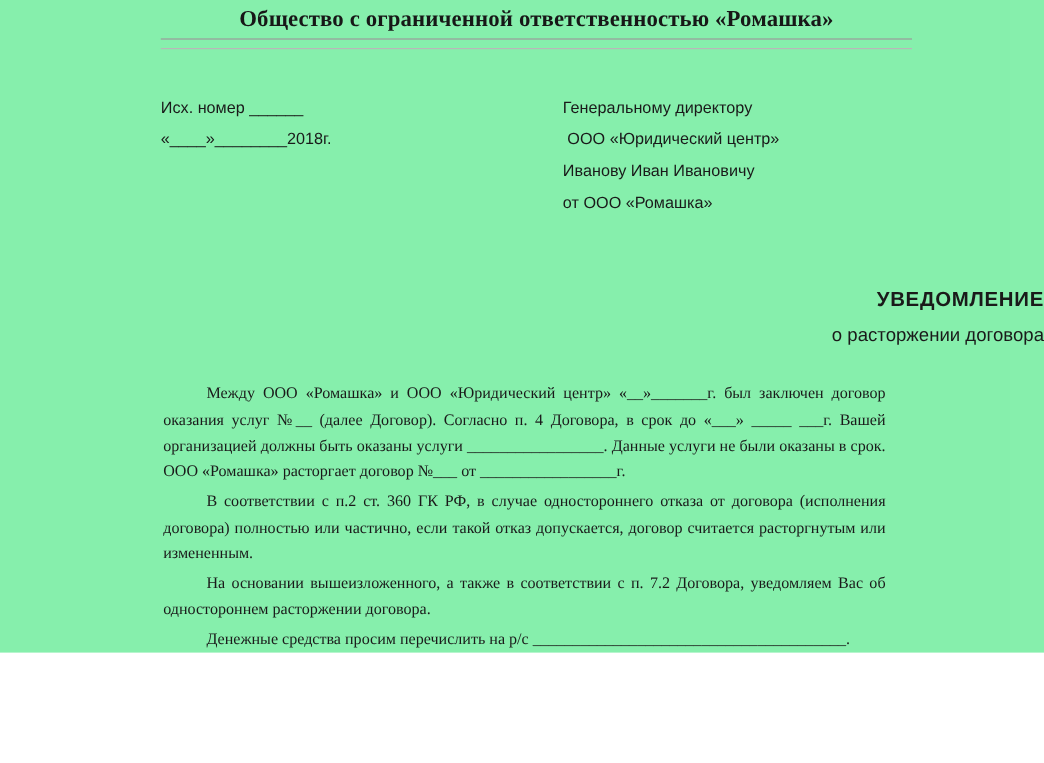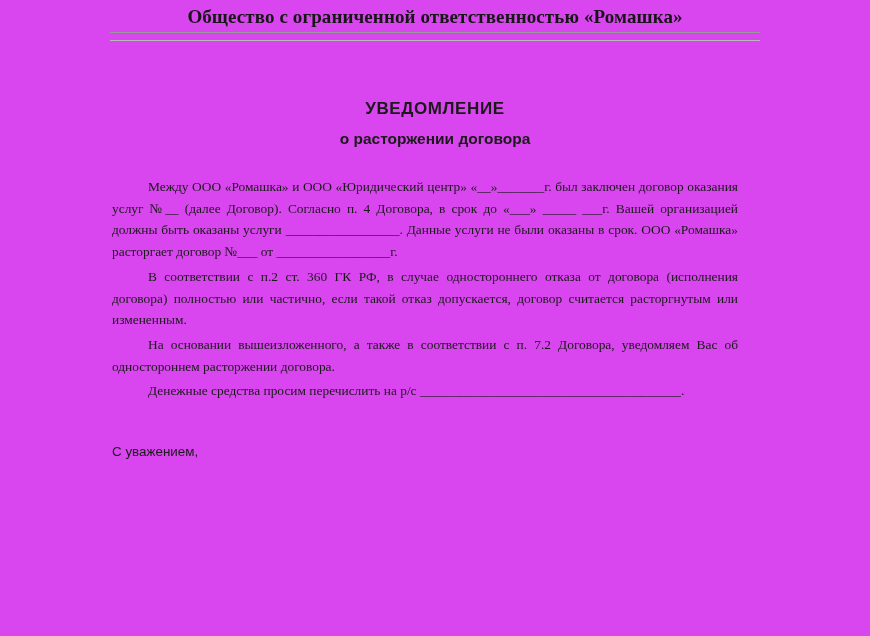--- a/index.html
+++ b/index.html
@@ -7,24 +7,25 @@
     padding: 0;
     background: #ffffff;
   }
   body {
     font-family: "Liberation Sans", sans-serif;
     color: #1a1a1a;
   }
   .page {
     position: relative;
     width: 870px;
-    height: 636px;
-    background: #d946ef;
+    height: 544px;
+    background: #86efac;
     overflow: hidden;
     box-sizing: border-box;
+    padding-left: 24px;
   }
   .letterhead {
     padding-top: 6px;
     text-align: center;
   }
   .company-title {
     font-family: "Liberation Serif", serif;
     font-size: 19px;
     font-weight: bold;
     color: #171717;
@@ -57,31 +58,31 @@
     width: 380px;
   }
   .meta-right {
     width: 330px;
   }
   .meta-left div, .meta-right div {
     white-space: pre;
   }
   .doc-title-wrap {
     margin-top: 58px;
-    text-align: center;
+    text-align: right;
   }
   .doc-title {
     font-size: 17px;
     font-weight: bold;
     letter-spacing: 0.6px;
   }
   .doc-subtitle {
     margin-top: 11px;
     font-size: 15.5px;
-    font-weight: bold;
+    font-weight: normal;
   }
   .body-text {
     margin: 28px 132px 0 112px;
     font-size: 13.4px;
     line-height: 1.62;
     text-align: justify;
     font-family: Liberation Serif, serif;
   }
   .body-text p {
     margin: 0 0 3px 0;
@@ -98,20 +99,32 @@
 
 <div class="page">
 
   <div class="letterhead">
     <div class="company-title">Общество с ограниченной ответственностью «Ромашка»</div>
   </div>
   <div class="rule-top"></div>
 
   <div class="rule-under-contact"></div>
 
+  <div class="meta-block">
+    <div class="meta-left">
+      <div>Исх. номер ______</div>
+      <div>«____»________2018г.</div>
+    </div>
+    <div class="meta-right">
+      <div>Генеральному директору</div>
+      <div> ООО «Юридический центр»</div>
+      <div>Иванову Иван Ивановичу</div>
+      <div>от ООО «Ромашка»</div>
+    </div>
+  </div>
 
   <div class="doc-title-wrap">
     <div class="doc-title">УВЕДОМЛЕНИЕ</div>
     <div class="doc-subtitle">о расторжении договора</div>
   </div>
 
   <div class="body-text">
     <p>Между ООО «Ромашка» и ООО «Юридический центр» «__»_______г. был заключен договор оказания услуг №__ (далее Договор). Согласно п. 4 Договора, в срок до «___» _____ ___г. Вашей организацией должны быть оказаны услуги _________________. Данные услуги не были оказаны в срок. ООО «Ромашка» расторгает договор №___ от _________________г.</p>
     <p>В соответствии с п.2 ст. 360 ГК РФ, в случае одностороннего отказа от договора (исполнения договора) полностью или частично, если такой отказ допускается, договор считается расторгнутым или измененным.</p>
     <p>На основании вышеизложенного, а также в соответствии с п. 7.2 Договора, уведомляем Вас об одностороннем расторжении договора.</p>

